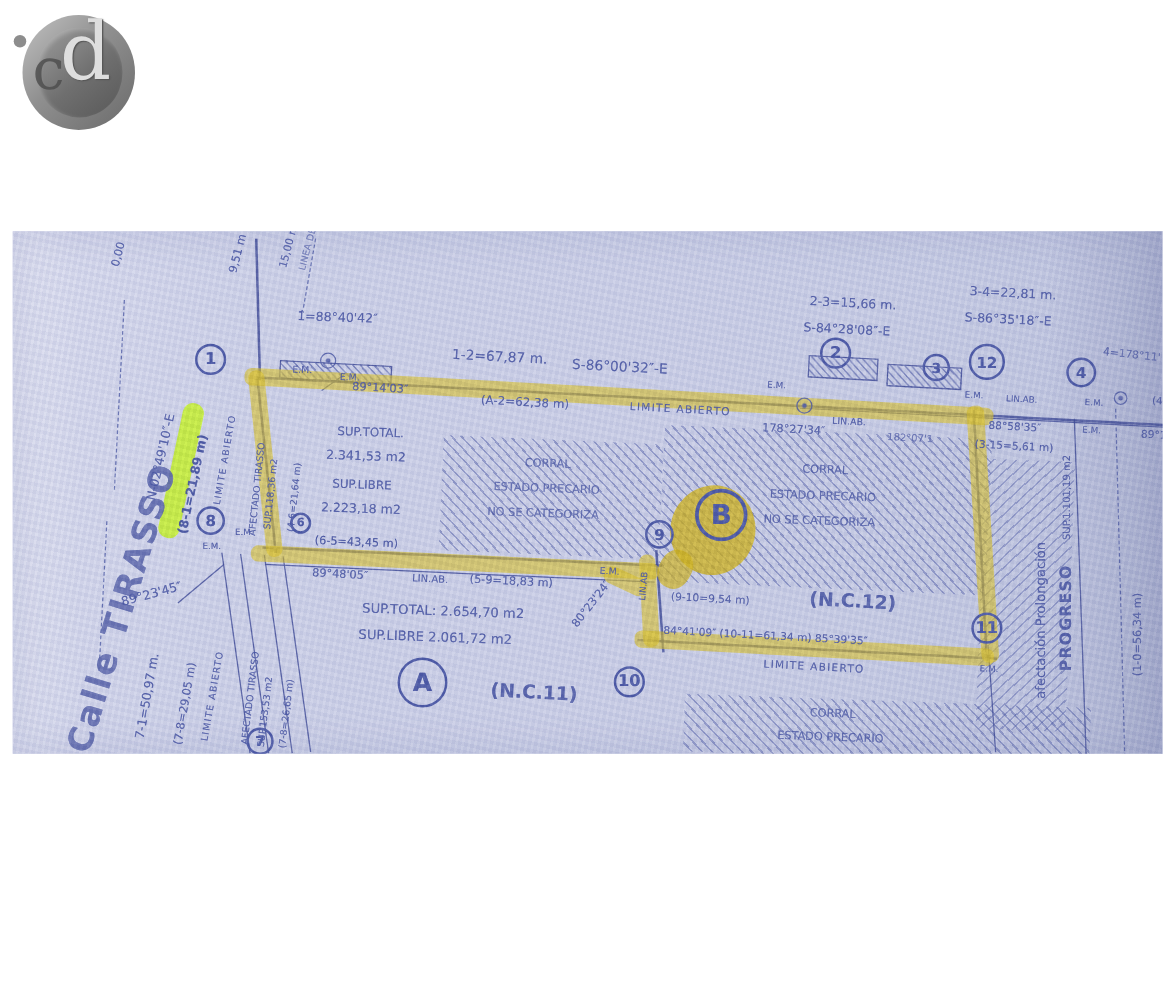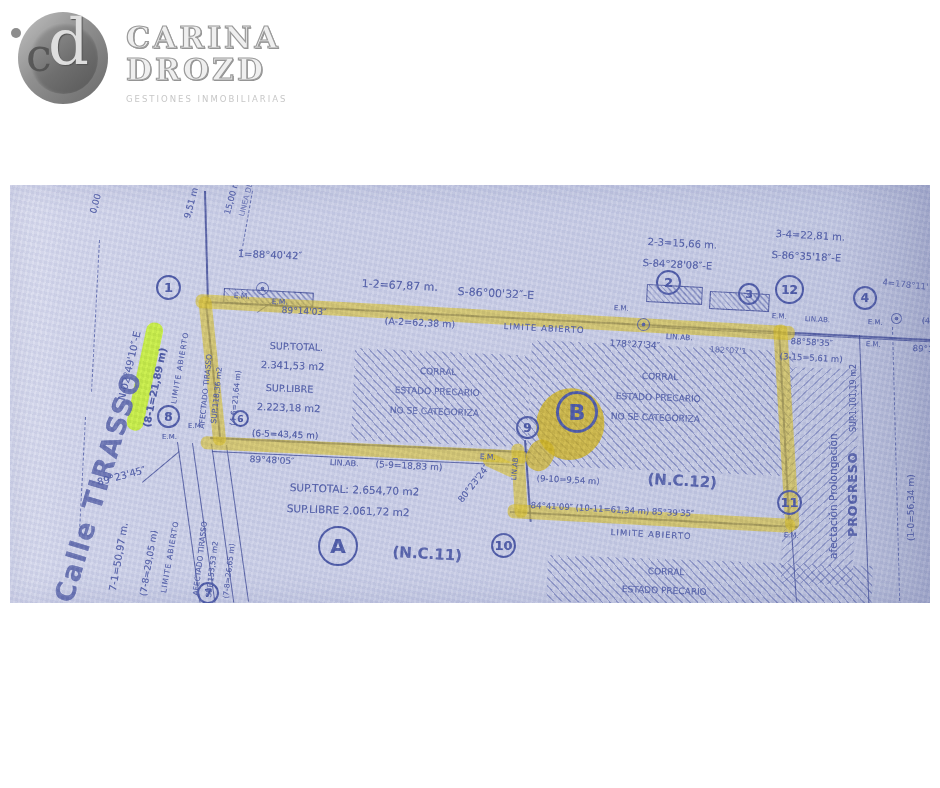--- a/index.html
+++ b/index.html
@@ -56,25 +56,20 @@
 </head>
 <body>
 
 <div class="logo">
   <div class="logo-mark">
     <div class="lm-ring"></div>
     <div class="lm-core"></div>
     <span class="lm-c">c</span>
     <span class="lm-d">d</span>
     <div class="lm-dot"></div>
-  </div>
-  <div class="logo-text">
-    <div class="logo-name">CARINA</div>
-    <div class="logo-name">DROZD</div>
-    <div class="logo-tagline">GESTIONES INMOBILIARIAS</div>
   </div>
 </div>
 
 <div id="plan-canvas">
     <div class="hatch" style="left: 345px; top: 163px; width: 176px; height: 92px; transform: rotate(2.5deg);"></div>
     <div class="hatch" style="left: 522px; top: 155px; width: 262px; height: 125px; transform: rotate(2.5deg);"></div>
     <div class="hatch" style="left: 538px; top: 370px; width: 325px; height: 46px; transform: rotate(2deg);"></div>
     <div class="hatch dir2" style="left: 778px; top: 182px; width: 72px; height: 216px; transform: rotate(2deg);"></div>
     <div class="wall" style="left: 637px; top: 99px; width: 54px; height: 16px; transform: rotate(3deg);"></div>
     <div class="wall" style="left: 700px; top: 106px; width: 58px; height: 16px; transform: rotate(3deg);"></div>

